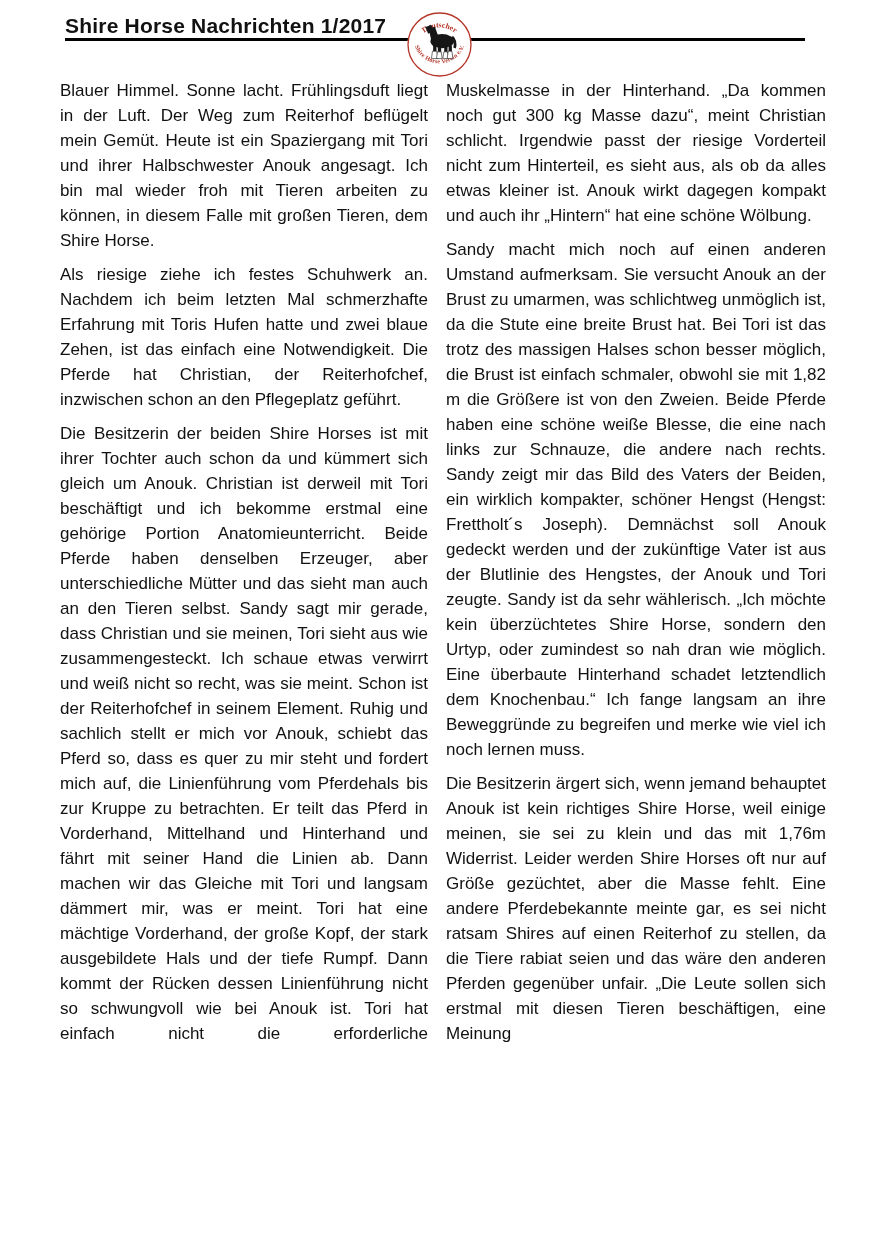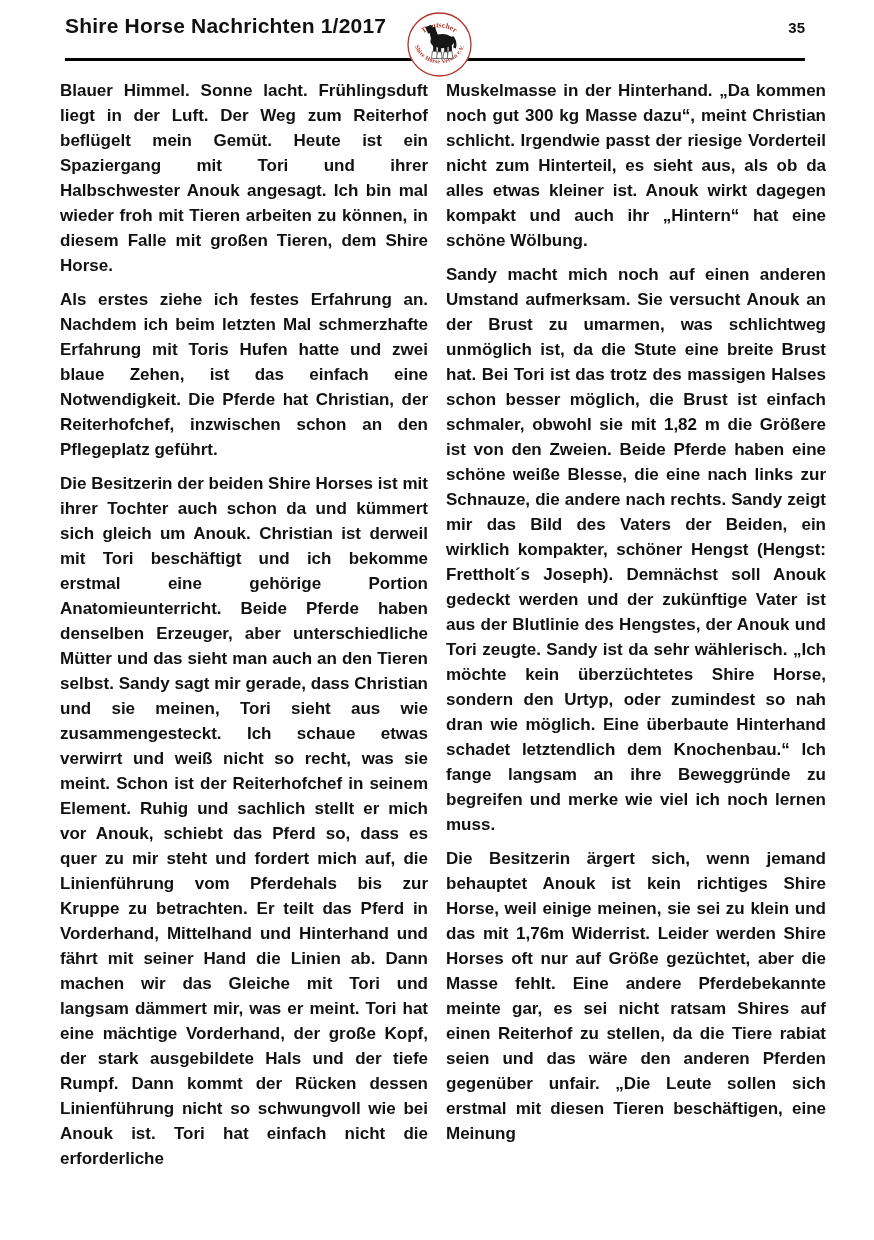--- a/index.html
+++ b/index.html
@@ -12,24 +12,23 @@
     font-family: "Liberation Sans", "DejaVu Sans", sans-serif;
     color: #111;
   }
   
   .header {
     position: absolute;
     left: 65px;
     top: 14px;
     width: 740px;
     display: flex;
-    justify-content: space-between;
     align-items: baseline;
     border-bottom: 3px solid #000;
-    padding-bottom: 20px;
+    padding-bottom: 0;
   }
   .header .title {
     font-size: 21px;
     font-weight: 700;
     letter-spacing: 0.2px;
   }
   .header .pagenum {
     font-size: 15px;
     font-weight: 800;
     margin-left: 40px;
@@ -48,21 +47,20 @@
     font-family: "Liberation Serif", "DejaVu Serif", serif;
     font-weight: 700;
   }
   
   .columns {
     position: absolute;
     top: 78px;
     left: 60px;
     display: flex;
     gap: 18px;
-    font-weight: bold;
   }
   .col { width: 368px; }
   .col.right { width: 380px; }
   .col p {
     margin: 0 0 9px 0;
     font-size: 17px;
     line-height: 25px;
     text-align: justify;
     text-justify: inter-word;
   }
@@ -109,21 +107,21 @@
         <polygon points="47,61 52.5,61 54,71 45.5,71" fill="#ffffff" stroke="#161616" stroke-width="0.9"></polygon>
         <polygon points="56.5,61 62,61 63.5,71 55,71" fill="#ffffff" stroke="#161616" stroke-width="0.9"></polygon>
         <polygon points="63,60 68.5,60 70,71 61.5,71" fill="#ffffff" stroke="#161616" stroke-width="0.9"></polygon>
       </g>
     </svg>
   </div>
 
   <div class="columns">
     <div class="col left">
       <p>Blauer Himmel. Sonne lacht. Frühlingsduft liegt in der Luft. Der Weg zum Reiterhof beflügelt mein Gemüt. Heute ist ein Spaziergang mit Tori und ihrer Halbschwester Anouk angesagt. Ich bin mal wieder froh mit Tieren arbeiten zu können, in diesem Falle mit großen Tieren, dem Shire Horse.</p>
-      <p>Als erstes ziehe ich festes Erfahrung an. Nachdem ich beim letzten Mal schmerzhafte Erfahrung mit Toris Hufen hatte und zwei blaue Zehen, ist das einfach eine Notwendigkeit. Die Pferde hat Christian, der Reiterhofchef, inzwischen schon an den Pflegeplatz geführt.</p>
+      <p>Als riesige ziehe ich festes Schuhwerk an. Nachdem ich beim letzten Mal schmerzhafte Erfahrung mit Toris Hufen hatte und zwei blaue Zehen, ist das einfach eine Notwendigkeit. Die Pferde hat Christian, der Reiterhofchef, inzwischen schon an den Pflegeplatz geführt.</p>
       <p class="cont">Die Besitzerin der beiden Shire Horses ist mit ihrer Tochter auch schon da und kümmert sich gleich um Anouk. Christian ist derweil mit Tori beschäftigt und ich bekomme erstmal eine gehörige Portion Anatomieunterricht. Beide Pferde haben denselben Erzeuger, aber unterschiedliche Mütter und das sieht man auch an den Tieren selbst. Sandy sagt mir gerade, dass Christian und sie meinen, Tori sieht aus wie zusammengesteckt. Ich schaue etwas verwirrt und weiß nicht so recht, was sie meint. Schon ist der Reiterhofchef in seinem Element. Ruhig und sachlich stellt er mich vor Anouk, schiebt das Pferd so, dass es quer zu mir steht und fordert mich auf, die Linienführung vom Pferdehals bis zur Kruppe zu betrachten. Er teilt das Pferd in Vorderhand, Mittelhand und Hinterhand und fährt mit seiner Hand die Linien ab. Dann machen wir das Gleiche mit Tori und langsam dämmert mir, was er meint. Tori hat eine mächtige Vorderhand, der große Kopf, der stark ausgebildete Hals und der tiefe Rumpf. Dann kommt der Rücken dessen Linienführung nicht so schwungvoll wie bei Anouk ist. Tori hat einfach nicht die erforderliche</p>
     </div>
     <div class="col right">
       <p>Muskelmasse in der Hinterhand. „Da kommen noch gut 300 kg Masse dazu“, meint Christian schlicht. Irgendwie passt der riesige Vorderteil nicht zum Hinterteil, es sieht aus, als ob da alles etwas kleiner ist. Anouk wirkt dagegen kompakt und auch ihr „Hintern“ hat eine schöne Wölbung.</p>
       <p>Sandy macht mich noch auf einen anderen Umstand aufmerksam. Sie versucht Anouk an der Brust zu umarmen, was schlichtweg unmöglich ist, da die Stute eine breite Brust hat. Bei Tori ist das trotz des massigen Halses schon besser möglich, die Brust ist einfach schmaler, obwohl sie mit 1,82 m die Größere ist von den Zweien. Beide Pferde haben eine schöne weiße Blesse, die eine nach links zur Schnauze, die andere nach rechts. Sandy zeigt mir das Bild des Vaters der Beiden, ein wirklich kompakter, schöner Hengst (Hengst: Frettholt´s Joseph). Demnächst soll Anouk gedeckt werden und der zukünftige Vater ist aus der Blutlinie des Hengstes, der Anouk und Tori zeugte. Sandy ist da sehr wählerisch. „Ich möchte kein überzüchtetes Shire Horse, sondern den Urtyp, oder zumindest so nah dran wie möglich. Eine überbaute Hinterhand schadet letztendlich dem Knochenbau.“ Ich fange langsam an ihre Beweggründe zu begreifen und merke wie viel ich noch lernen muss.</p>
       <p class="cont">Die Besitzerin ärgert sich, wenn jemand behauptet Anouk ist kein richtiges Shire Horse, weil einige meinen, sie sei zu klein und das mit 1,76m Widerrist. Leider werden Shire Horses oft nur auf Größe gezüchtet, aber die Masse fehlt. Eine andere Pferdebekannte meinte gar, es sei nicht ratsam Shires auf einen Reiterhof zu stellen, da die Tiere rabiat seien und das wäre den anderen Pferden gegenüber unfair. „Die Leute sollen sich erstmal mit diesen Tieren beschäftigen, eine Meinung</p>
     </div>
   </div>
 
 </div>

